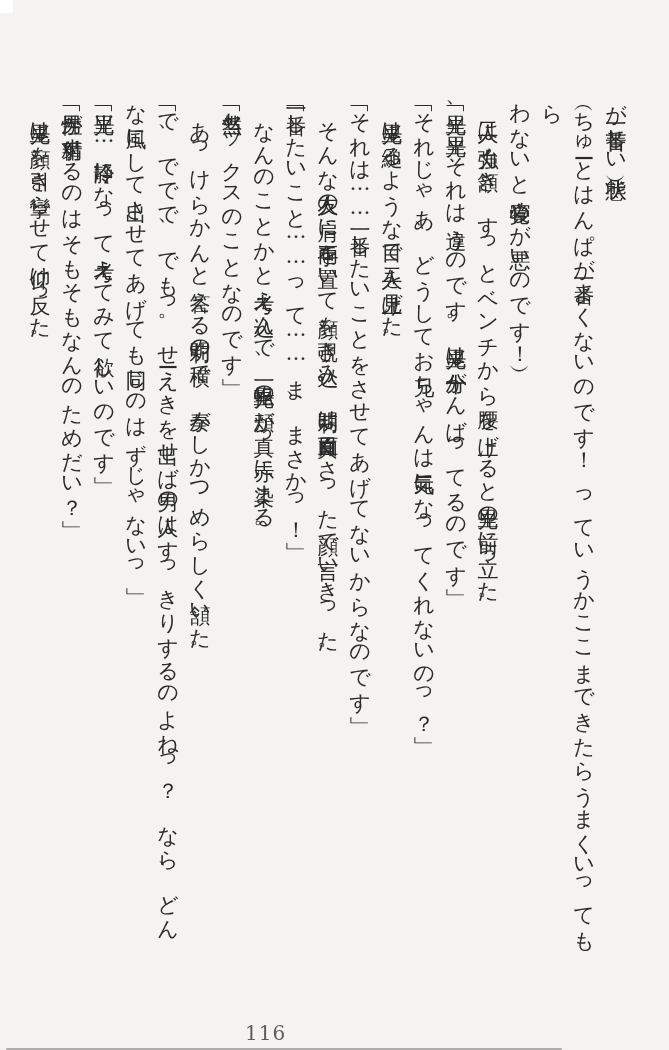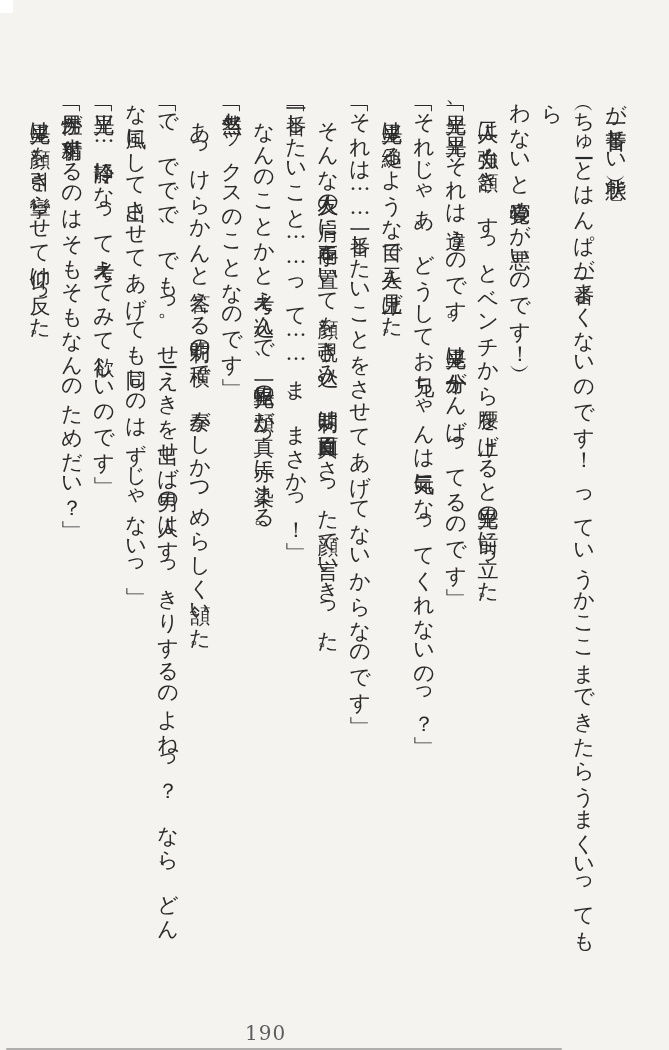--- a/index.html
+++ b/index.html
@@ -92,16 +92,16 @@
       <p class="tline ind-plain">なんのことかと考え込んで、一転光里の頬が真っ赤に染まる。</p>
       <p class="tline ind-bracket">「当然セックスのことなのです」</p>
       <p class="tline ind-plain">あっけらかんと答える明莉の横で、奏がしかつめらしく頷いた。</p>
       <p class="tline ind-bracket">「で、ででで、でもっ。せーえきを出せば男の人はすっきりするのよねっ？　なら、どん</p>
       <p class="tline ind-none">な風にして出させてあげても同じのはずじゃないっ」</p>
       <p class="tline ind-bracket">「光里……冷静になって考えてみて欲しいのです」</p>
       <p class="tline ind-bracket">「男性が射精するのはそもそもなんのためだい？」</p>
       <p class="tline ind-plain">光里は顔を引き攣らせて仰け反った。</p>
     </div>
 
-  <div class="page-number">190</div>
+  <div class="page-number">116</div>
 
   <div class="scan-edge-bottom"></div>
 </div>
 
 </body></html>

